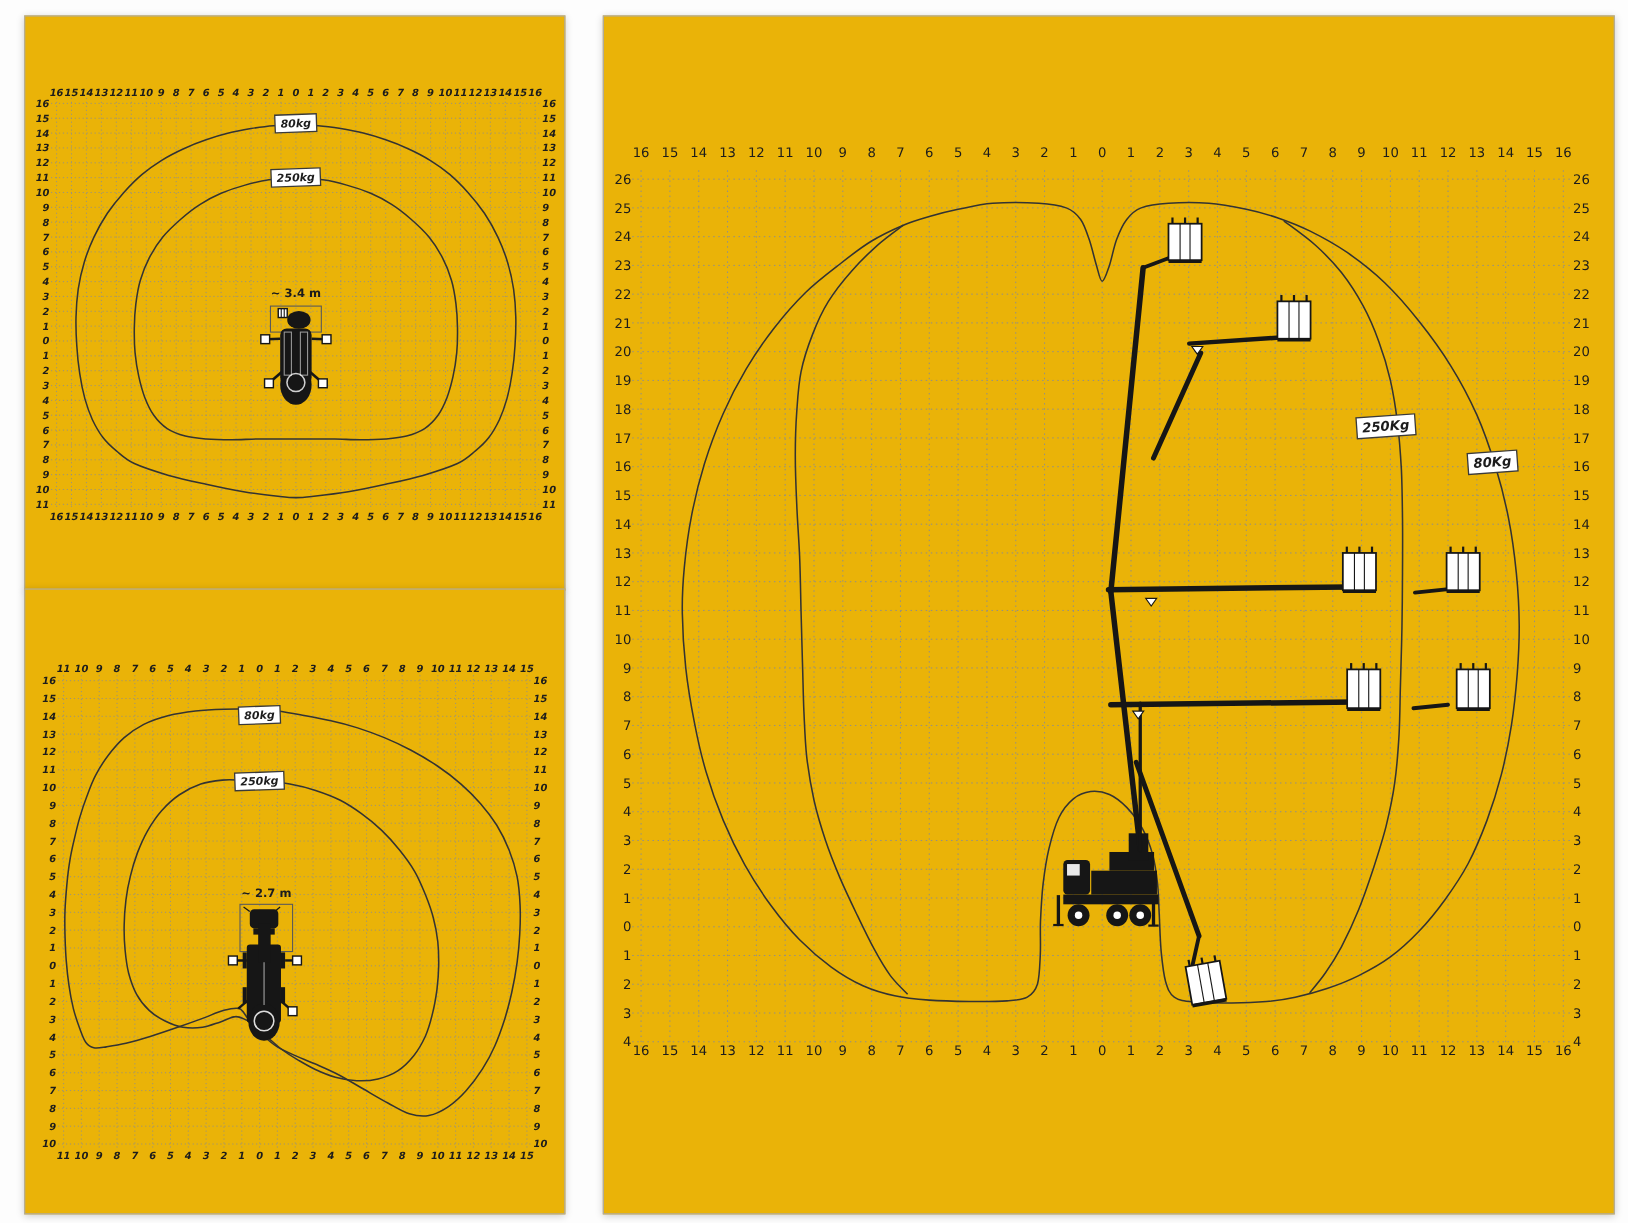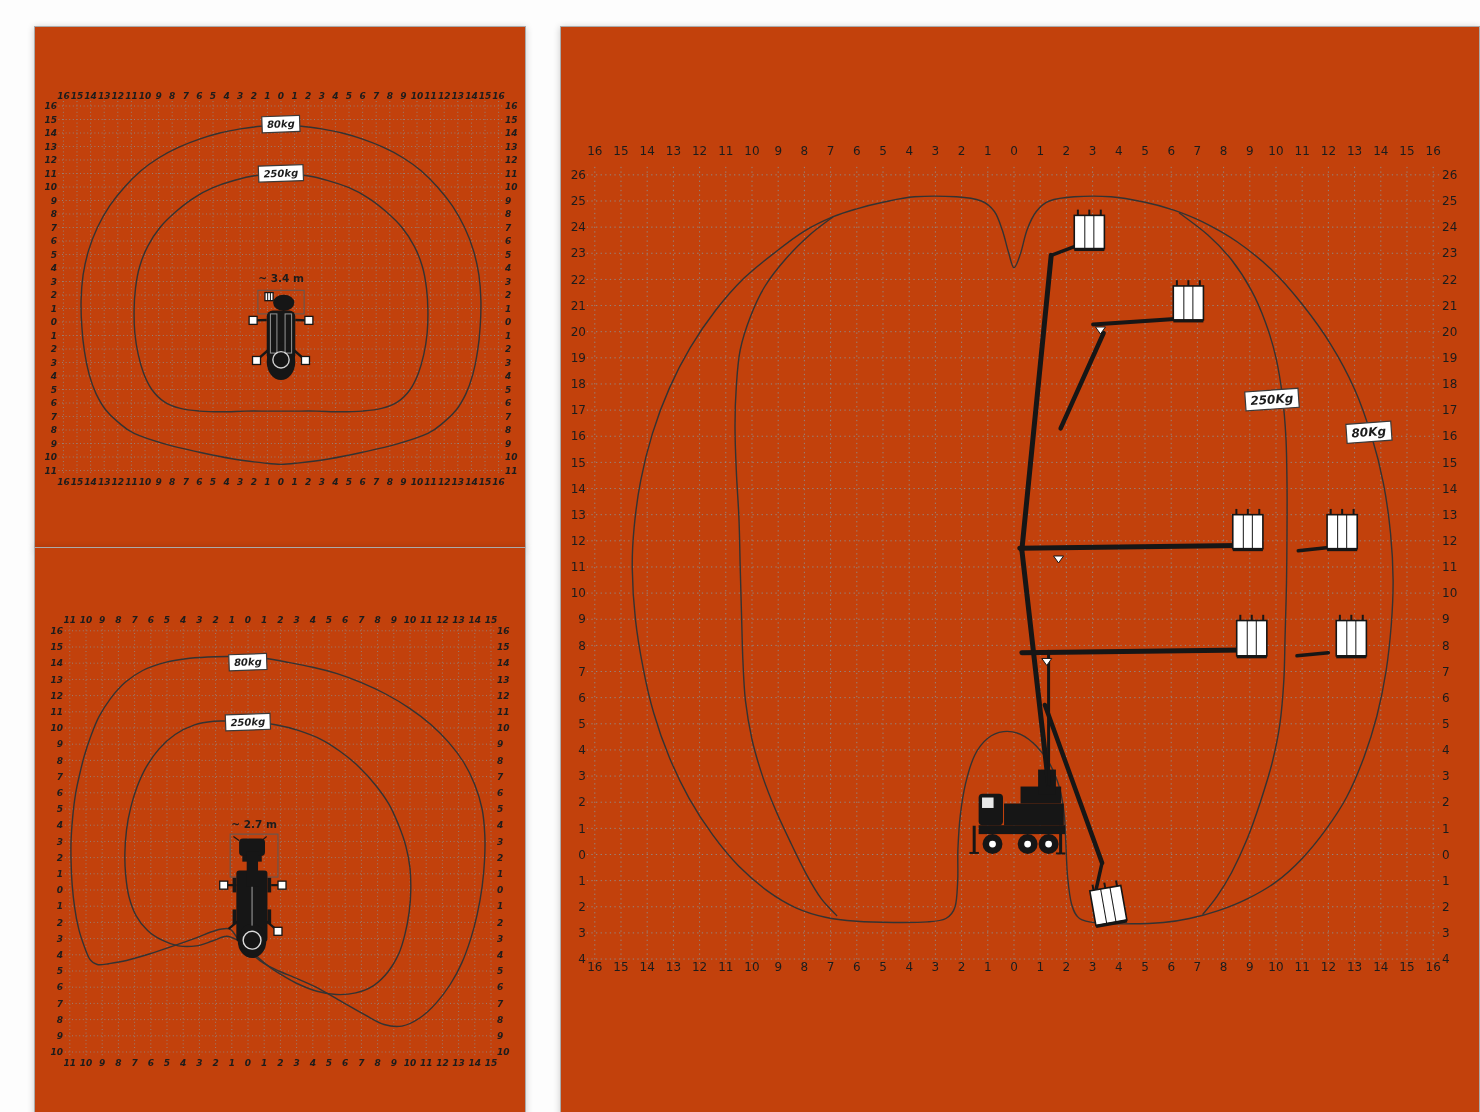--- a/index.html
+++ b/index.html
@@ -1,19 +1,19 @@
 <!DOCTYPE html>
 <html><head>
 <meta charset="utf-8">
 <style>
   html,body{margin:0;padding:0;background:#ffffff;}
   .stage{position:relative;width:1480px;height:1112px;background:#fdfdfd;overflow:hidden;
          font-family:"DejaVu Sans","Liberation Sans",sans-serif;}
-  .panel{position:absolute;background:#c2410c;border:1px solid #ababab;
-         box-shadow:0 1px 7px rgba(0,0,0,.20);margin:16px;}
+  .panel{position:absolute;background:#eab308;border:1px solid #ababab;
+         box-shadow:0 1px 7px rgba(0,0,0,.20);margin:4px;}
   .panel svg{display:block;}
 </style>
 </head>
 <body>
 
 <div class="stage">
   <figure class="panel" id="panel-0" style="left:18px;top:10px;width:490px;height:521px;">
     <svg width="490" height="521">
         <g>
           <line x1="28.400000000000006" y1="74" x2="28.400000000000006" y2="448.5" stroke="#8e8e8e" stroke-width="0.8" stroke-dasharray="1 2.6"></line>

